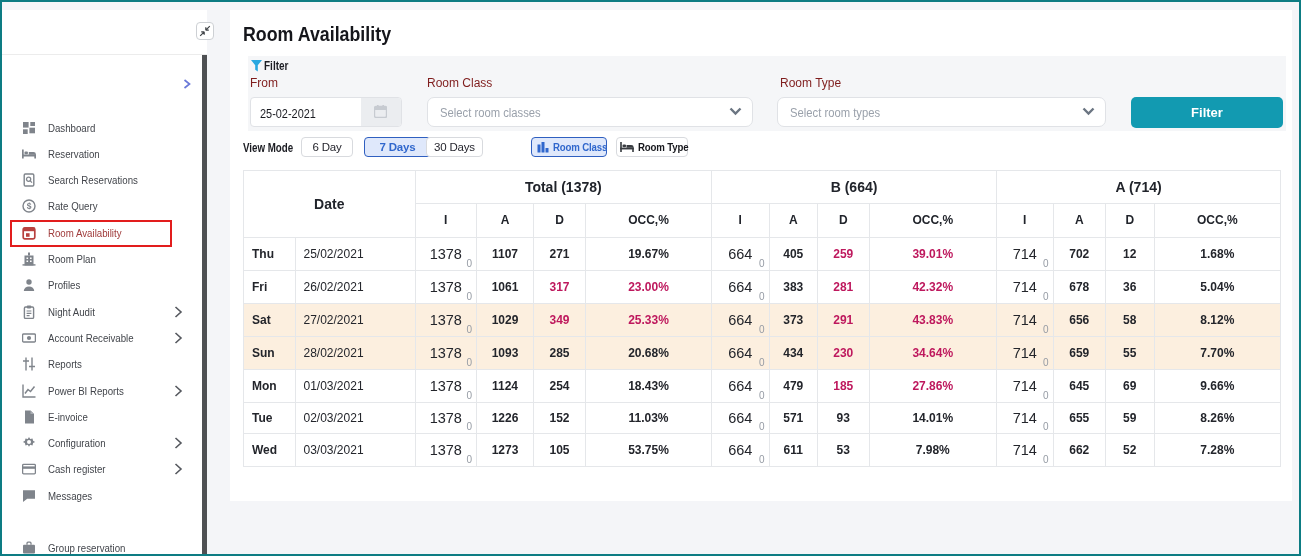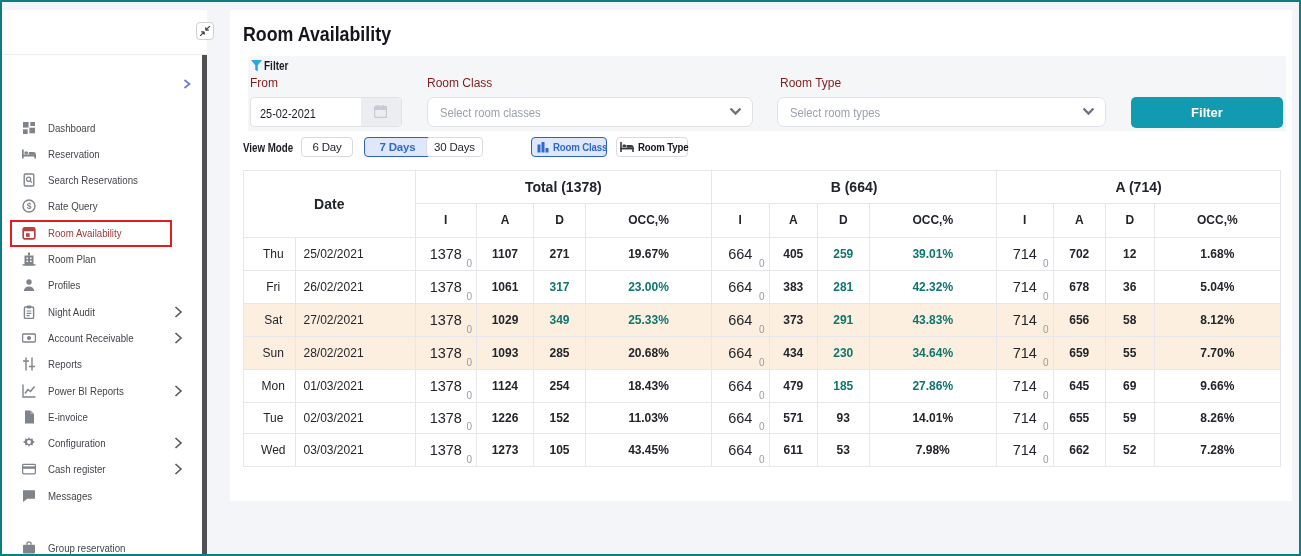--- a/index.html
+++ b/index.html
@@ -36,26 +36,26 @@
 .vbtn.blue{background:#dfe8fb;border:1.5px solid #2f5fc0;color:#3067cd;font-weight:700}
 .vbtn svg{flex:0 0 auto}
 .tgl{font-size:11.5px !important}
 .tgl .tl{display:inline-block;transform:scaleX(.84);transform-origin:left center;white-space:nowrap}
 
 #tbl{position:absolute;left:243px;top:170px;border-collapse:collapse;table-layout:fixed;width:1037px}
 #tbl th,#tbl td{border:1px solid #e5e7ea;overflow:hidden}
 #tbl th{font-size:12px;font-weight:700;color:#21242b;text-align:center}
 #tbl .gh{font-size:14px}
 #tbl td{font-size:12px;font-weight:700;color:#23252b;text-align:center}
-#tbl td.day{text-align:center;padding-left:8px;font-weight:400}
+#tbl td.day{text-align:left;padding-left:8px;font-weight:700}
 #tbl td.dt{text-align:left;padding-left:8px;font-weight:400}
 #tbl td.icell{position:relative;font-weight:400;font-size:14.5px}
 #tbl td.icell .z{position:absolute;right:4px;bottom:1px;font-size:10px;color:#959ba4;font-weight:400}
 #tbl tr.peach td{background:#fcefdf}
-#tbl td.g{color:#0f766e}
+#tbl td.g{color:#be185d}
 </style>
 </head>
 <body>
 <div id="frame"></div>
 <div id="card"></div>
 <div id="title">Room Availability</div>
 <div id="panel">
   <svg id="funnel" viewBox="0 0 11 12">
       <path d="M0 0 h11 l-4.2 5.2 v6.3 l-2.6 -1.8 v-4.5 Z" fill="#29a8e0"></path>
     </svg>
@@ -241,21 +241,21 @@
         <td>655</td>
         <td>59</td>
         <td>8.26%</td>
 </tr>
 <tr style="height:33.1px">
   <td class="day">Wed</td>
         <td class="dt">03/03/2021</td>
   <td class="icell">1378<span class="z">0</span></td>
         <td>1273</td>
         <td>105</td>
-        <td>43.45%</td>
+        <td>53.75%</td>
   <td class="icell">664<span class="z">0</span></td>
         <td>611</td>
         <td>53</td>
         <td>7.98%</td>
   <td class="icell">714<span class="z">0</span></td>
         <td>662</td>
         <td>52</td>
         <td>7.28%</td>
 </tr>
 </tbody>

